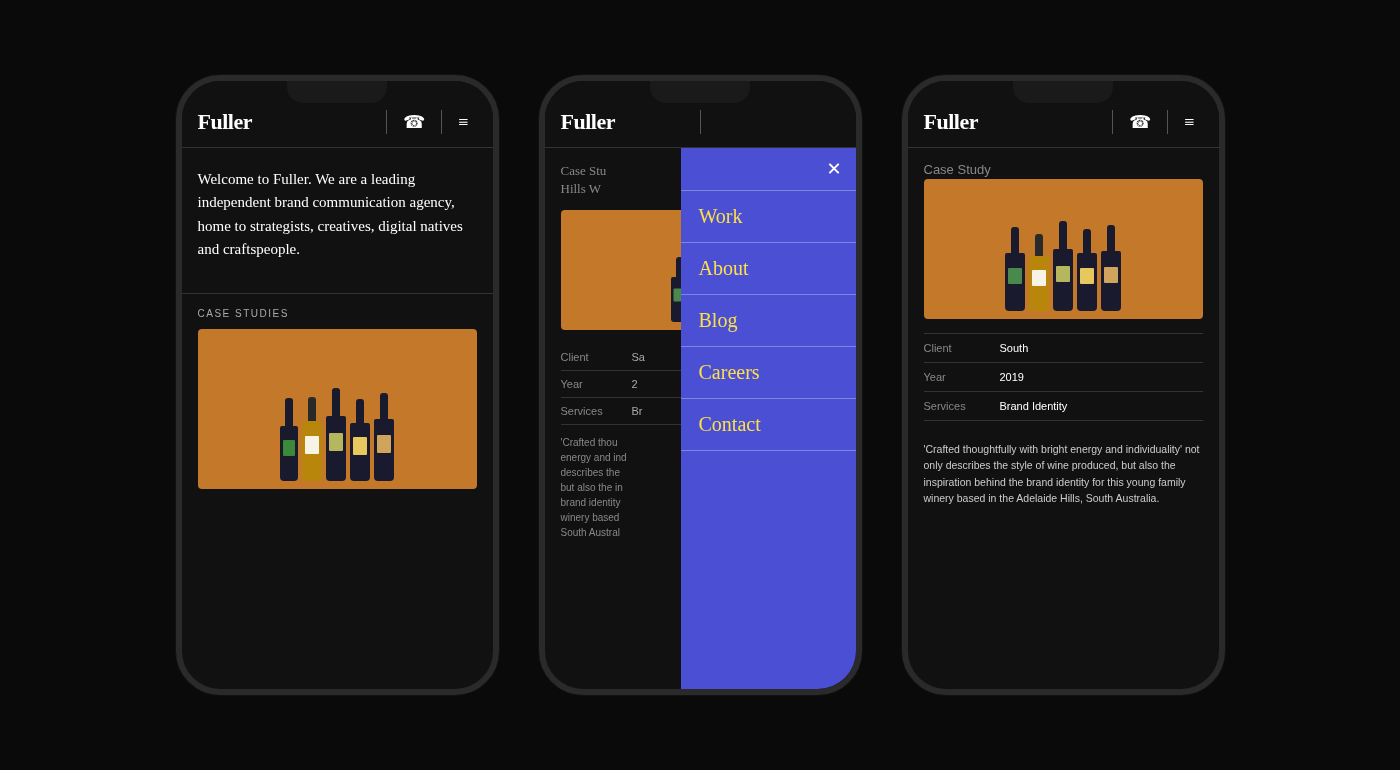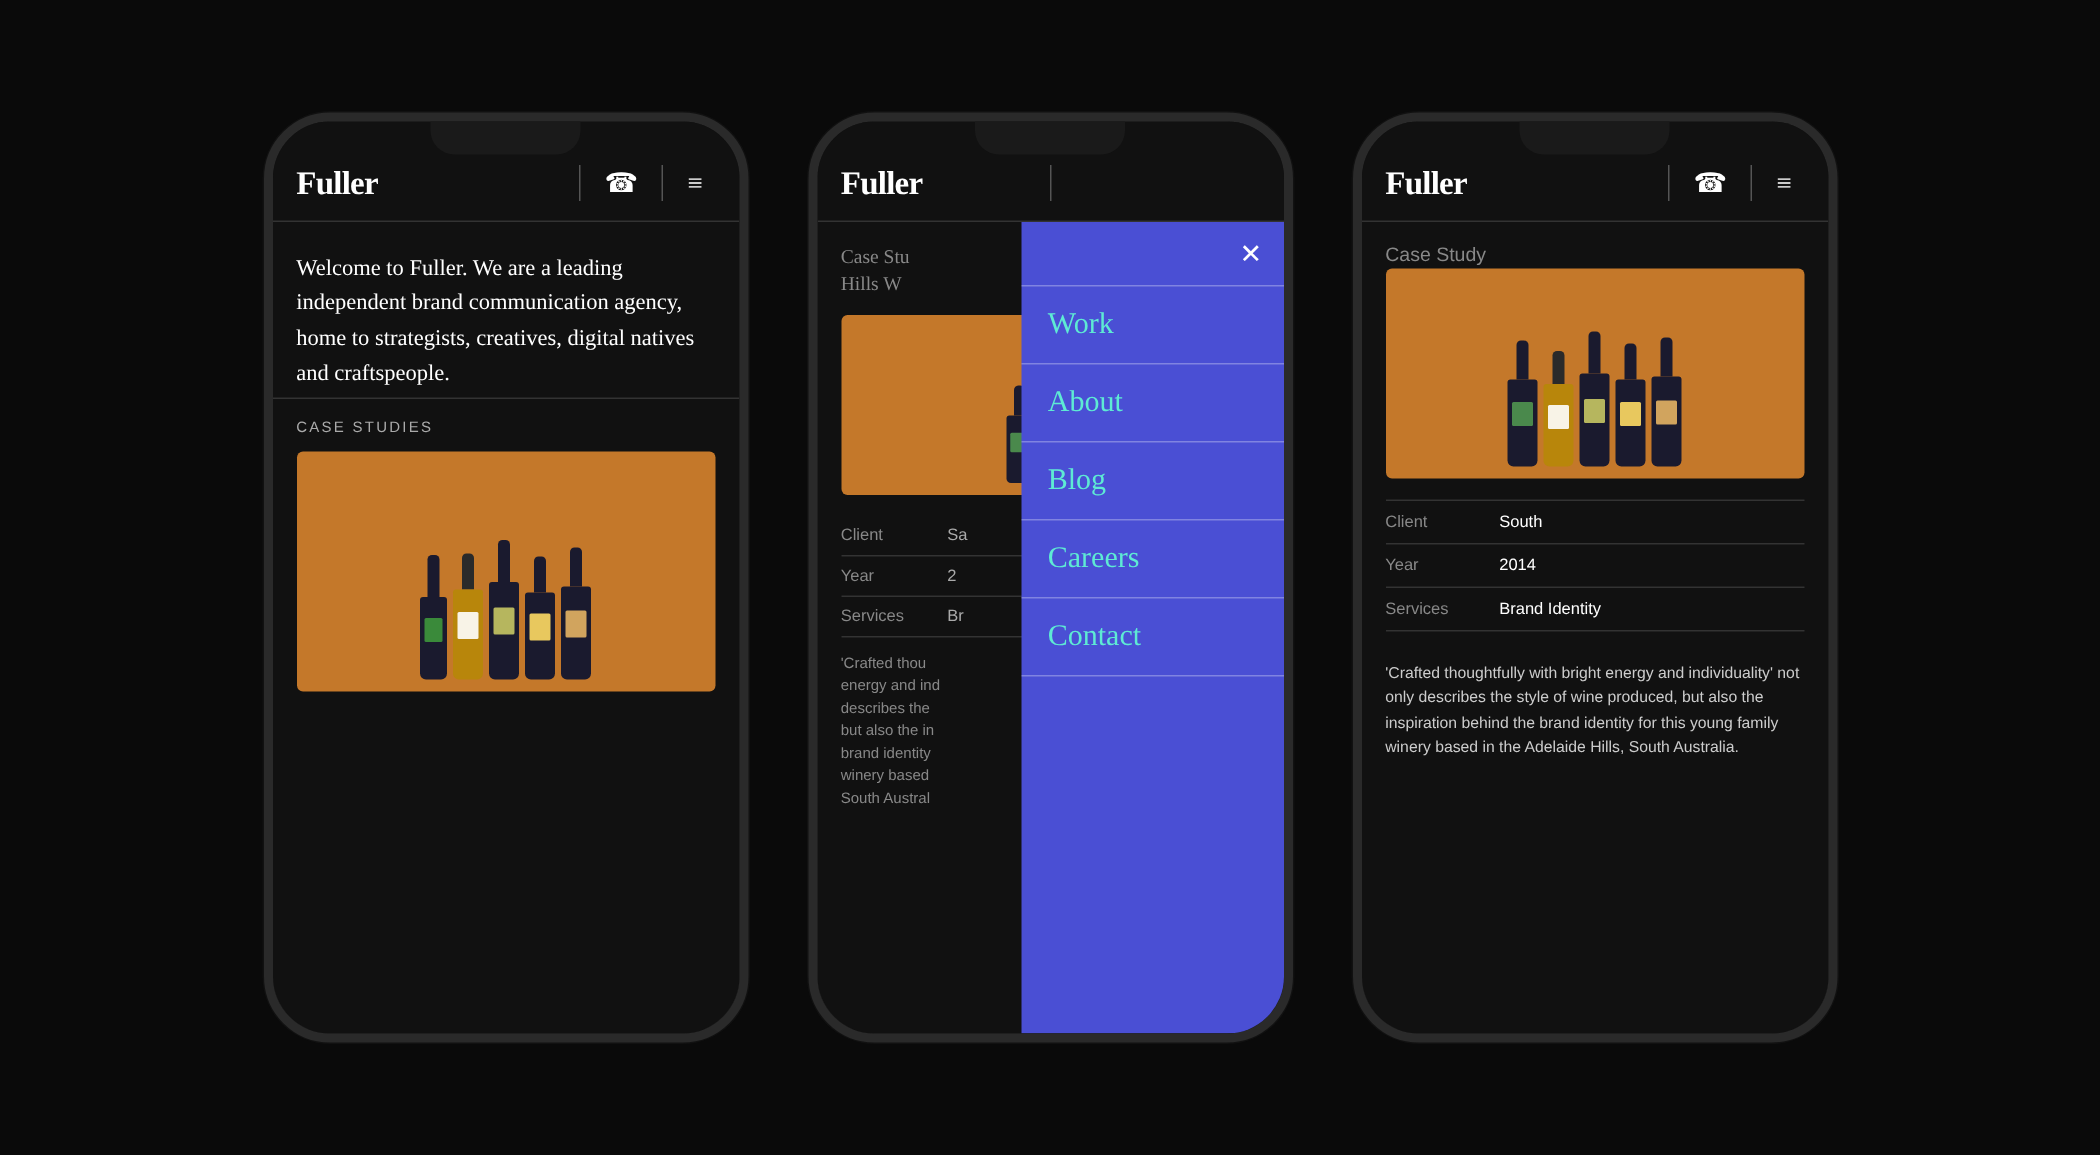--- a/index.html
+++ b/index.html
@@ -81,21 +81,21 @@
 
     .header-icon {
       color: #fff;
       font-size: 18px;
       padding: 0 8px;
       cursor: pointer;
     }
 
     
     .hero-text {
-      padding: 20px 16px 4px;
+      padding: 20px 16px 32px;
       color: #fff;
       font-size: 15px;
       line-height: 1.55;
       border-bottom: 1px solid #333;
     }
 
     .case-studies-label {
       padding: 14px 16px 10px;
       color: #aaa;
       font-family: Arial, sans-serif;
@@ -228,21 +228,21 @@
     .nav-close-btn {
       color: #fff;
       font-size: 18px;
       cursor: pointer;
       background: none;
       border: none;
       font-weight: 300;
     }
 
     .nav-item {
-      color: #5eead4;
+      color: #fde047;
       font-size: 20px;
       font-family: Georgia, serif;
       padding: 14px 18px;
       border-bottom: 1px solid rgba(255,255,255,0.3);
       cursor: pointer;
     }
 
     
     .phone-3-content {
       flex: 1;
@@ -517,21 +517,21 @@
         </div>
       </div>
 
       <div class="meta-rows-3">
         <div class="meta-row-3">
           <span class="meta-label-3">Client</span>
           <span class="meta-value-3">South</span>
         </div>
         <div class="meta-row-3">
           <span class="meta-label-3">Year</span>
-          <span class="meta-value-3">2014</span>
+          <span class="meta-value-3">2019</span>
         </div>
         <div class="meta-row-3">
           <span class="meta-label-3">Services</span>
           <span class="meta-value-3">Brand Identity</span>
         </div>
       </div>
 
       <div class="quote-text-3">'Crafted thoughtfully with bright energy and individuality' not only describes the style of wine produced, but also the inspiration behind the brand identity for this young family winery based in the Adelaide Hills, South Australia.</div>
     </div>
 

